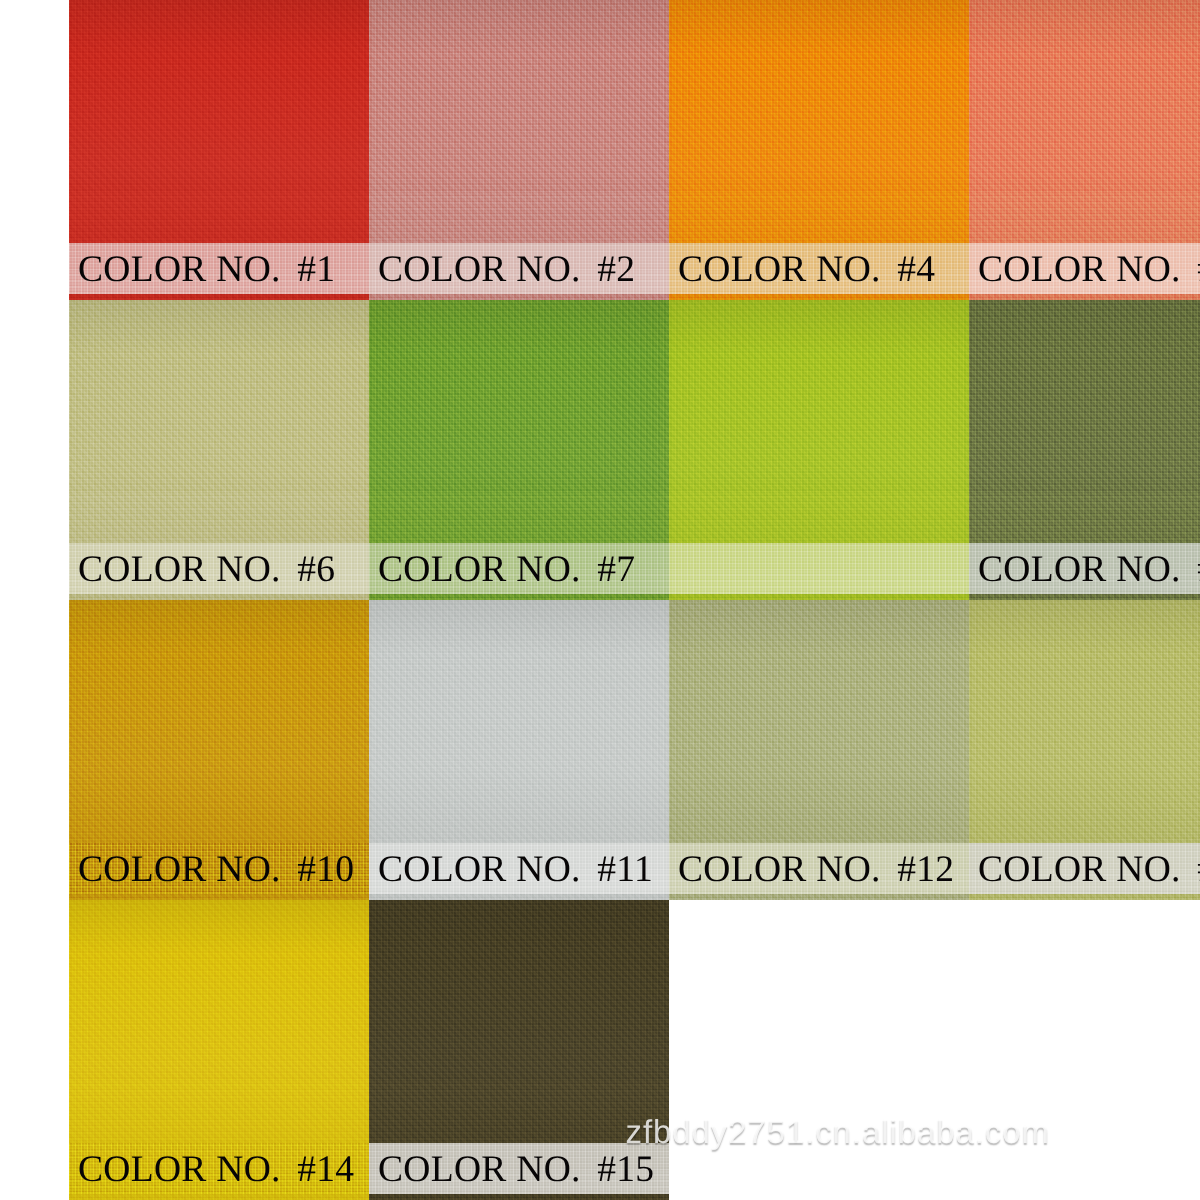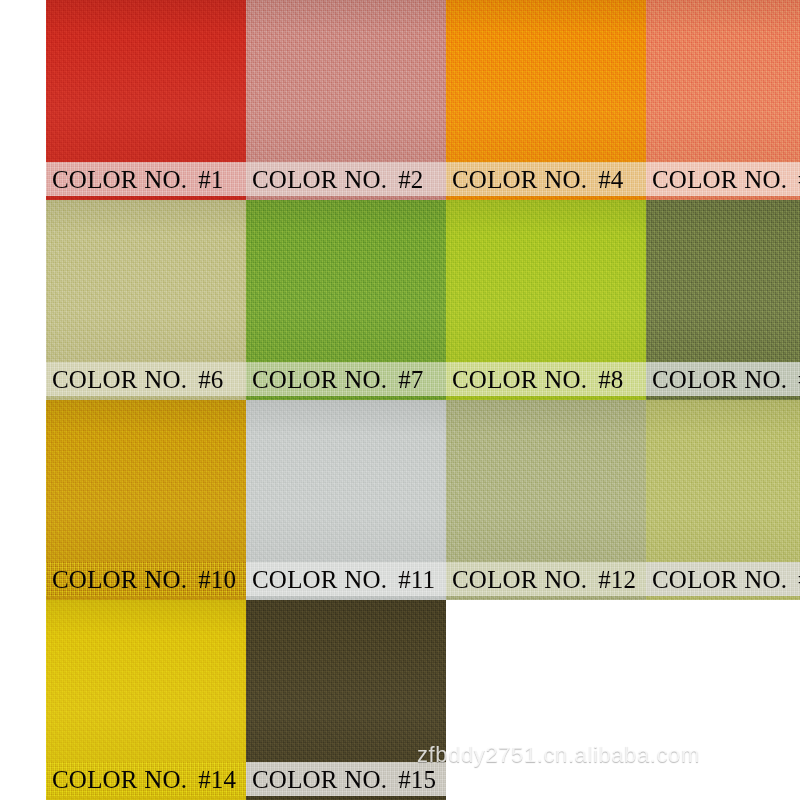--- a/index.html
+++ b/index.html
@@ -167,21 +167,20 @@
         <div class="label-text"><span>COLOR NO.</span><span class="num">#7</span></div>
       </div>
     </div>
     <div class="cell">
       <div class="swatch" style="background: rgb(169, 197, 37);"></div>
       <div class="weave"></div>
       <div class="shade"></div>
       <div class="label-band">
         <div class="band-bg" style="background: rgb(205, 217, 141);"></div>
         <div class="band-weave"></div>
-        <div class="label-text"><span>COLOR NO.</span><span class="num">#8</span></div>
       </div>
     </div>
     <div class="cell">
       <div class="swatch" style="background: rgb(111, 122, 67);"></div>
       <div class="weave"></div>
       <div class="shade"></div>
       <div class="label-band">
         <div class="band-bg" style="background: rgb(191, 197, 181);"></div>
         <div class="band-weave"></div>
         <div class="label-text"><span>COLOR NO.</span><span class="num">#9</span></div>

